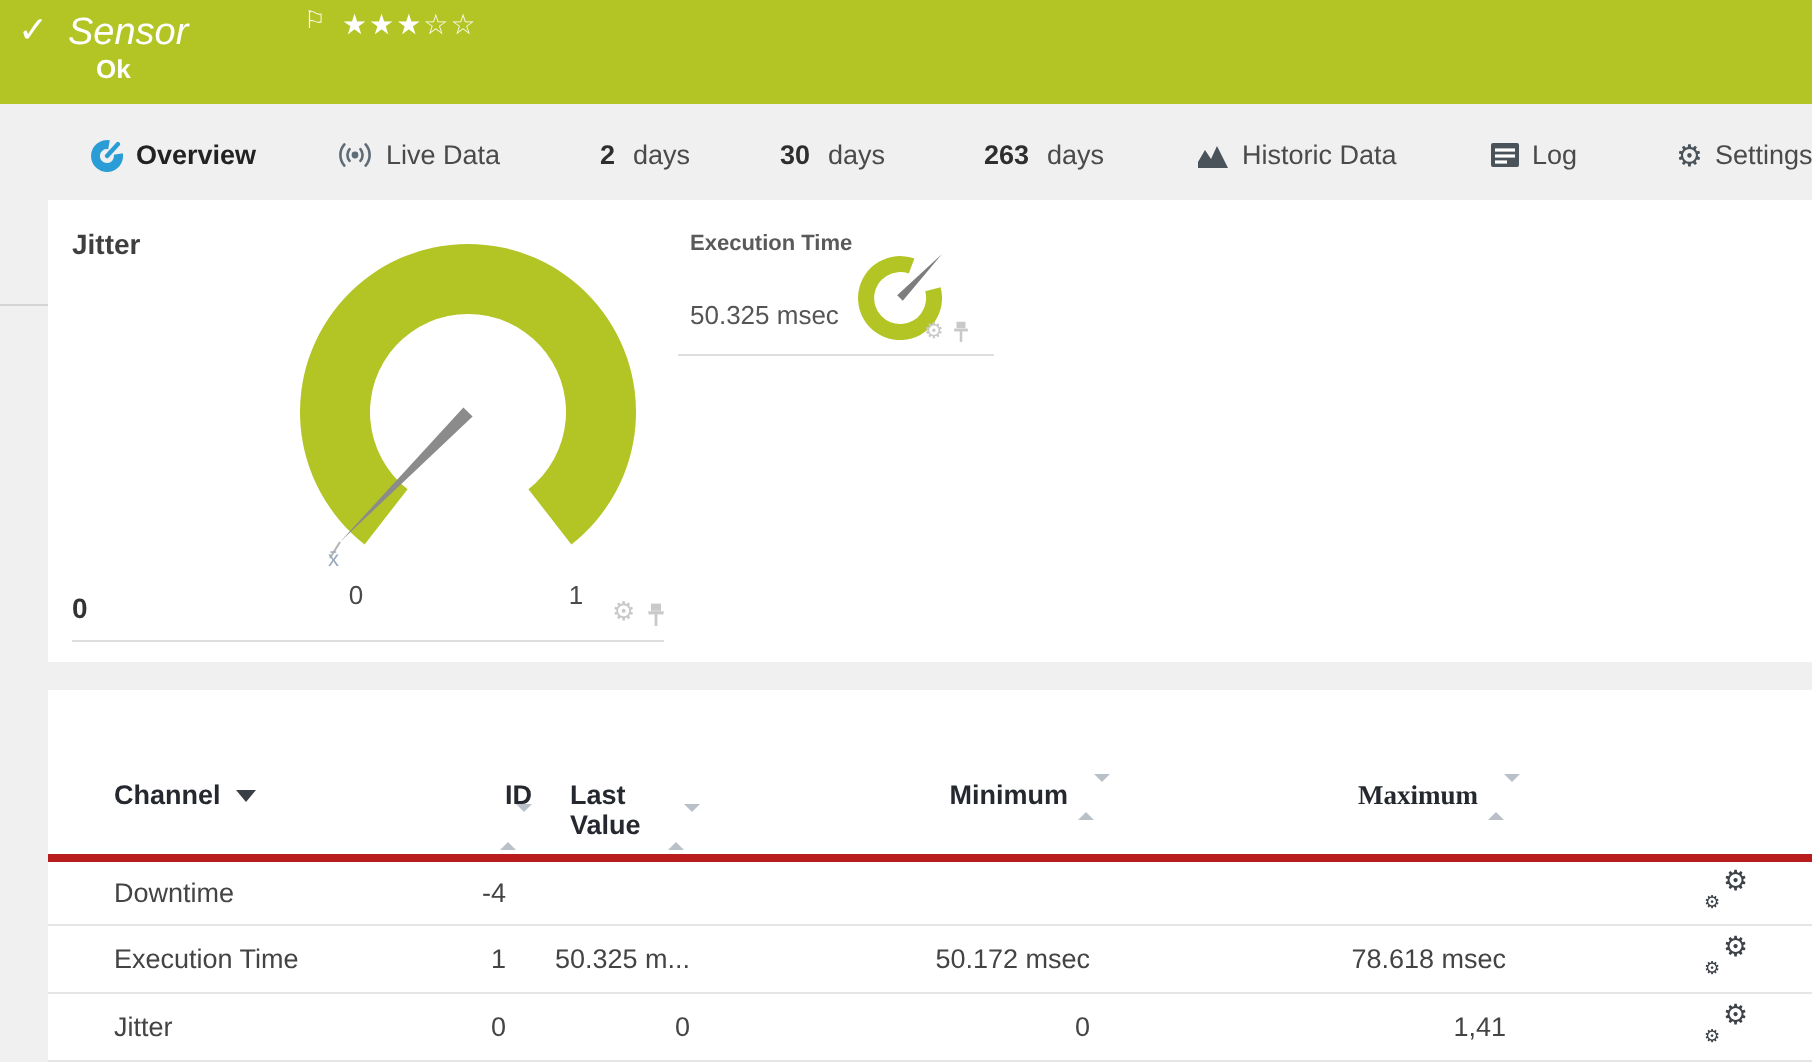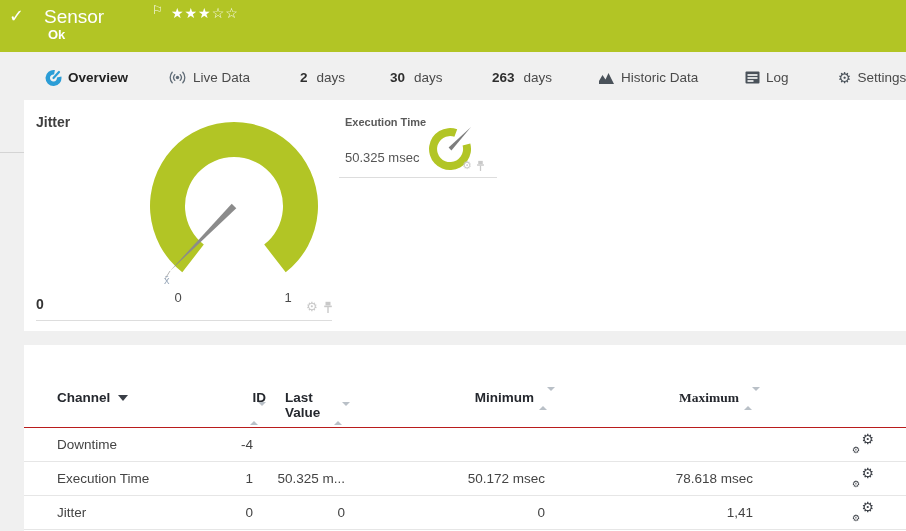--- a/index.html
+++ b/index.html
@@ -2,21 +2,21 @@
 <html><head>
 <meta charset="utf-8">
 <style>
   * { margin:0; padding:0; box-sizing:border-box; }
   html,body { width:906px; height:531px; overflow:hidden; background:#f0f0f0;
               font-family:"Liberation Sans","DejaVu Sans",sans-serif; }
   .abs { position:absolute; }
   
   .topbar { position:absolute; left:0; top:0; width:906px; height:52px; background:#b2c525; color:#fff; }
   .check-ic { position:absolute; left:9px; top:5px; font-size:18px; font-weight:bold; font-family:"DejaVu Sans",sans-serif; }
-  .kind { position:absolute; left:44px; top:6px; font-size:19px; font-weight:300; }
+  .kind { position:absolute; left:34px; top:6px; font-size:19px; font-style:italic; font-weight:300; }
   .sname { position:absolute; left:92px; top:6px; font-size:19px; font-weight:bold; }
   .flag-ic { position:absolute; left:152px; top:3px; font-size:12px; font-family:"DejaVu Sans",sans-serif; }
   .stars { position:absolute; left:171px; top:5px; font-size:14px; letter-spacing:1px; font-family:"DejaVu Sans",sans-serif; }
   .status-ok { position:absolute; left:48px; top:27px; font-size:13px; font-weight:bold; }
   
   .tabstrip { position:absolute; left:0; top:62px; width:906px; height:29px;padding-left:20px; }
   .tabstrip-border { position:absolute; left:0; top:90px; width:906px; height:1px; background:#d4d4d4; }
   .tab { position:absolute; top:3px; height:25px; display:flex; align-items:center; gap:6px;
          font-size:13.5px; color:#4a4a4a; cursor:pointer; white-space:nowrap; }
   .tab .num { font-weight:bold; color:#2e2e2e; margin-right:3px; }
@@ -31,21 +31,21 @@
   .scale-label { position:absolute; top:190px; width:16px; text-align:center; font-size:13px; color:#4a4a4a; }
   .mean-marker { position:absolute; left:140px; top:174px; font-size:11px; color:#9aa9bb; }
   .gauge-value-big { position:absolute; left:12px; top:196px; font-size:14px; font-weight:bold; color:#333; }
   .mini-title { position:absolute; left:321px; top:16px; font-size:11px; font-weight:bold; color:#5a5a5a; }
   .mini-value { position:absolute; left:321px; top:50px; font-size:13px; color:#555; }
   .hair { position:absolute; height:1px; background:#ddd; }
   .panel-gear { position:absolute; font-family:"DejaVu Sans",sans-serif; color:#c9c9c9; cursor:pointer; }
   
   table { border-collapse:collapse; table-layout:fixed; width:882px; }
   th { vertical-align:top; padding:45px 16px 6px; font-size:13.5px; font-weight:bold; color:#25282e;
-       text-align:right; border-bottom:1px solid #b91c1c; cursor:pointer; }
+       text-align:right; border-bottom:4px solid #b91c1c; cursor:pointer; }
   th.c1 { text-align:left; padding-left:33px; }
   td { height:34px; font-size:13.5px; color:#444; text-align:right; border-bottom:1px solid #e6e6e6; }
   td.c1 { text-align:left; padding-left:33px; }
   td.c2 { padding-right:15px; } th.c2 { padding-right:2px; }
   td.c3 { padding-right:7px; }  th.c3 { padding-right:2px; }
   td.c4 { padding-right:12px; } th.c4 { padding-right:2px; }
   td.c5 { padding-right:9px;margin-top:39px; }  th.c5 { padding-right:2px;font-family:Liberation Serif, serif; }
   td.c6 { padding-left:90px; text-align:left; }
   .wrap-label { display:inline-block; max-width:44px; text-align:left; vertical-align:baseline; }
   .sorters { display:inline-block; vertical-align:middle; margin-left:5px; }

